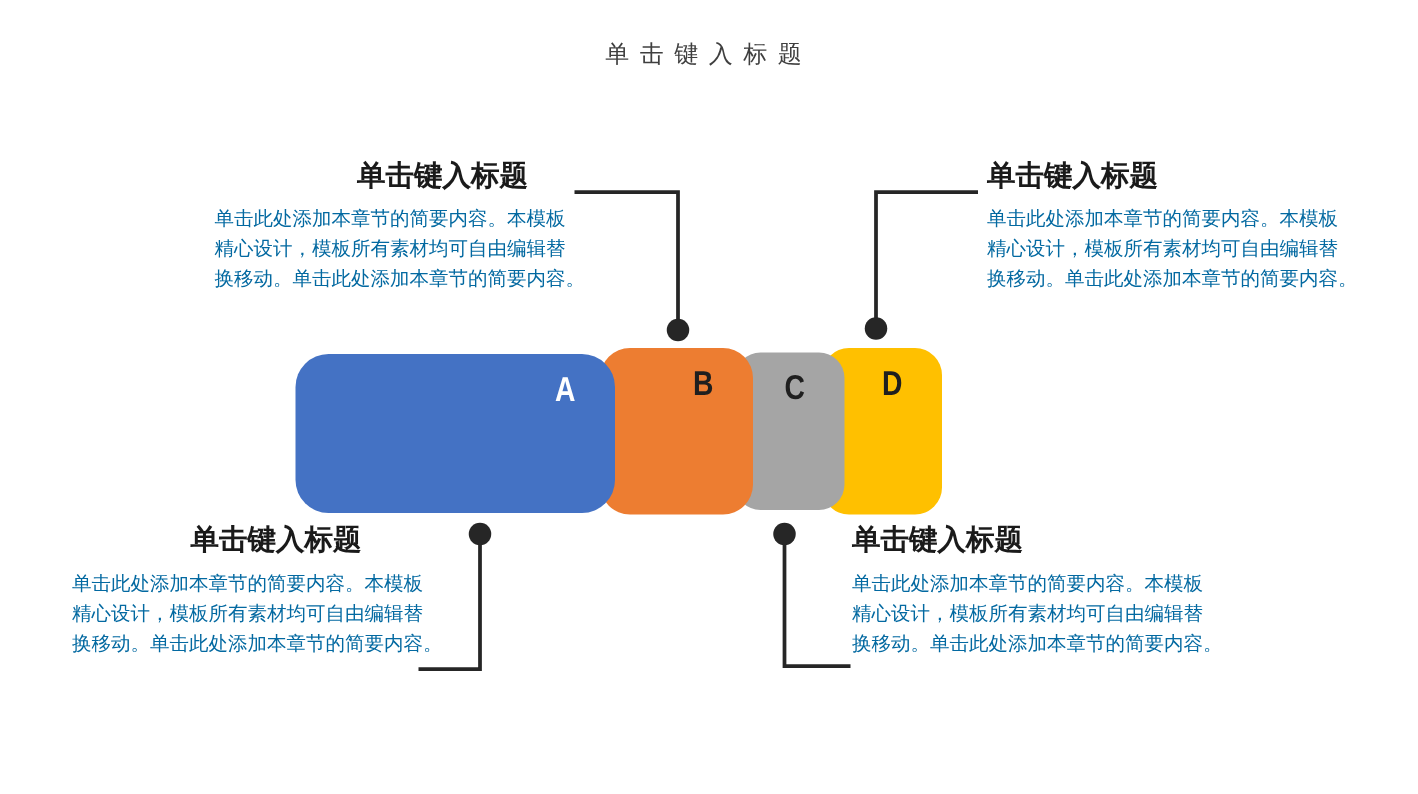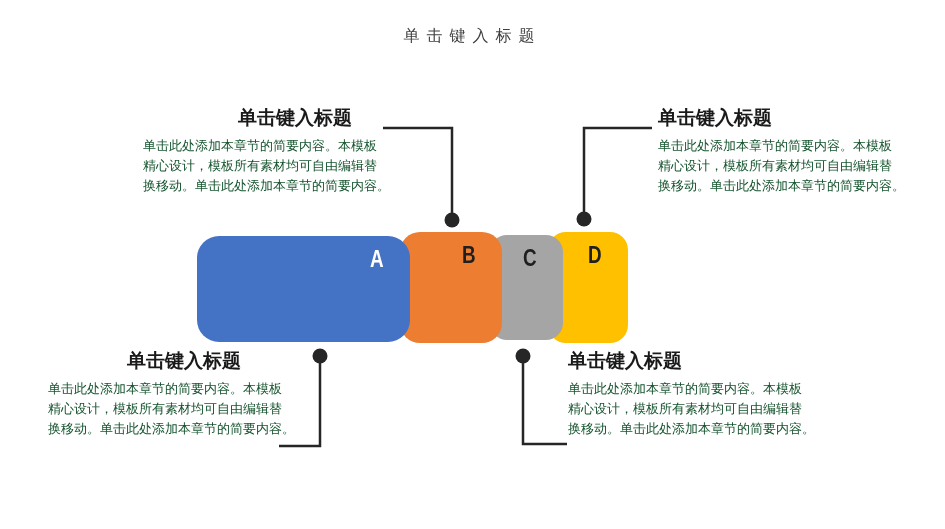--- a/index.html
+++ b/index.html
@@ -15,21 +15,21 @@
     text-align:center;
     font-size:16px; letter-spacing:7px;
     color:#3f3f3f; font-weight:400;
   }
   .callout { position:absolute; }
   .callout-title {
     font-size:19px; font-weight:700; color:#1a1a1a;
     line-height:24px; margin-bottom:6px;
   }
   .callout-title.centered { text-align:center; }
-  .callout-body { font-size:13px; color:#14532d; }
+  .callout-body { font-size:13px; color:#0369a1; }
   .callout-body .line { line-height:20px; white-space:nowrap; }
 
   #callout-top-left    { left:143px; top:106px; width:304px; }
   #callout-top-right   { left:658px; top:106px; width:245px; }
   #callout-bottom-left { left:48px;  top:349px; width:272px; }
   #callout-bottom-right{ left:568px; top:349px; width:245px; }
 
   .shape {
     position:absolute;
   }

